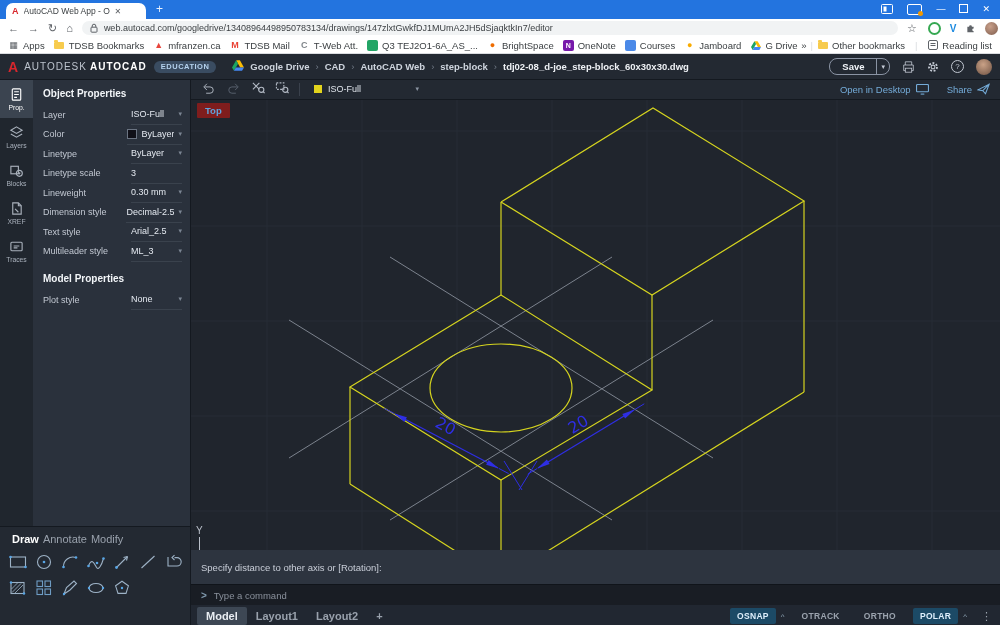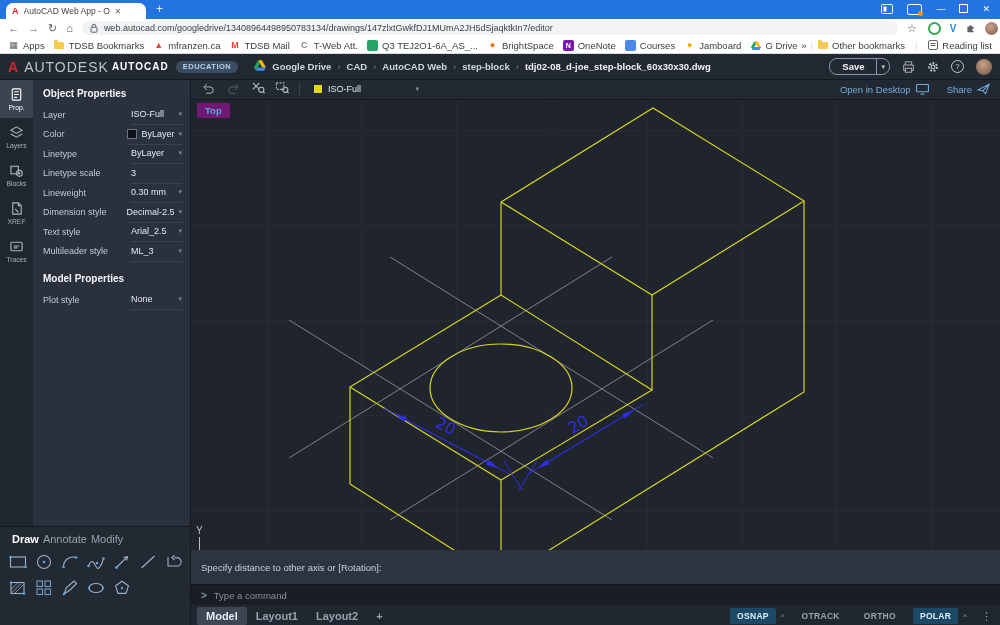--- a/index.html
+++ b/index.html
@@ -34,21 +34,21 @@
     padding:0 8px;font-size:9.5px;color:#3c4043;}
   .bmleft{display:flex;align-items:center;gap:9px;overflow:hidden;flex:1;white-space:nowrap;}
   .bmitem{display:inline-flex;align-items:center;gap:4px;}
   .bmsep{color:#dadce0;margin:0 4px;}
   .bmright{display:flex;align-items:center;gap:6px;}
   .fold{display:inline-block;width:10px;height:7px;background:#f7cb4d;border-radius:1px;position:relative;}
   .fold:before{content:"";position:absolute;top:-2px;left:0;width:4px;height:2px;background:#f7cb4d;border-radius:1px 1px 0 0;}
   
   .appheader{height:25px;background:#232932;border-bottom:1px solid #141920;display:flex;align-items:center;padding:0 8px;}
   .logoA{color:#d8262c;font-weight:bold;font-size:14px;margin-right:6px;}
-  .brand1{color:#bcc3cd;font-size:14px;letter-spacing:1px;}
+  .brand1{color:#bcc3cd;font-size:10px;letter-spacing:1px;}
   .brand2{color:#fff;font-size:10px;font-weight:bold;letter-spacing:1px;margin-left:3px;}
   .edu{background:#3a4c61;color:#b5d2ee;font-size:7.5px;font-weight:bold;border-radius:8px;
     padding:1.5px 7px;margin-left:7px;letter-spacing:.5px;}
   .crumbs{display:flex;align-items:center;gap:6px;margin-left:16px;font-size:9.5px;color:#cfd5de;font-weight:bold;}
   .crumbsep{color:#737c89;font-weight:normal;}
   .fname{color:#eef1f5;}
   .hright{margin-left:auto;display:flex;align-items:center;gap:12px;}
   .savebtn{display:flex;height:15px;border:1px solid #8a93a3;border-radius:8px;overflow:hidden;}
   .savebtn .sv{color:#f2f5f9;font-size:9.5px;font-weight:bold;padding:0 12px;display:flex;align-items:center;}
   .savebtn .dd{border-left:1px solid #8a93a3;color:#c6cdd8;font-size:7px;display:flex;align-items:center;padding:0 4px;}
@@ -91,21 +91,21 @@
   .vdiv{width:1px;height:13px;background:#3a414c;}
   .layerdd{display:flex;align-items:center;gap:6px;width:105px;padding:1px 4px;}
   .layerdd .lsw{width:8px;height:8px;}
   .layerdd .lname{font-size:9px;color:#dfe4eb;flex:1;}
   .layerdd .caret{font-size:7px;color:#8b94a2;}
   .barlinks{margin-left:auto;display:flex;align-items:center;gap:18px;color:#74abd8;font-size:9.5px;}
   .blink{display:flex;align-items:center;gap:5px;text-align:right;}
   .blink svg{stroke:#74abd8;}
   
   .canvas{position:relative;height:455px;background:#20252d;overflow:hidden;}
-  .topbox{position:absolute;left:6px;top:3px;background:#701a75;color:#5fa3dc;font-size:9.5px;
+  .topbox{position:absolute;left:6px;top:3px;background:#7f1d1d;color:#5fa3dc;font-size:9.5px;
     font-weight:bold;padding:2px 8px;border-radius:1px;}
   .yaxis{position:absolute;left:5px;bottom:0;color:#b9bfc9;font-size:10px;text-align:center;}
   .yaxis .stem{width:1px;height:13px;background:#b9bfc9;margin:1px auto 0 auto;}
   
   .cmdhist{height:31px;background:#2d343f;padding:2px 10px;display:flex;flex-direction:column;justify-content:center;gap:2px;}
   .cmdline{font-size:9.5px;color:#c9ced8;}
   .cmdinput{height:20px;background:#191d24;display:flex;align-items:center;padding:0 10px;gap:7px;border-top:1px solid #10141a;}
   .cprompt{color:#7f98ac;font-size:10px;font-weight:bold;}
   .cph{color:#8a919c;font-size:9.5px;}
   

